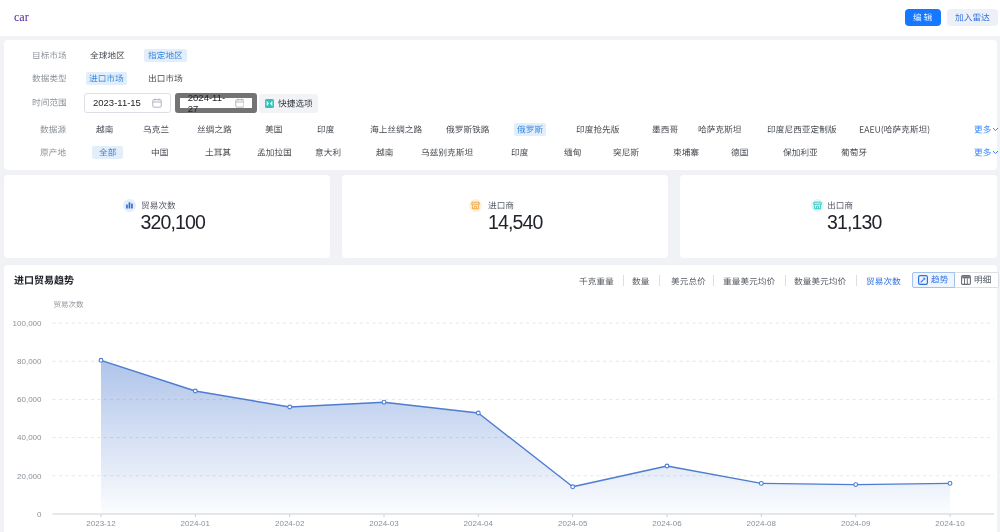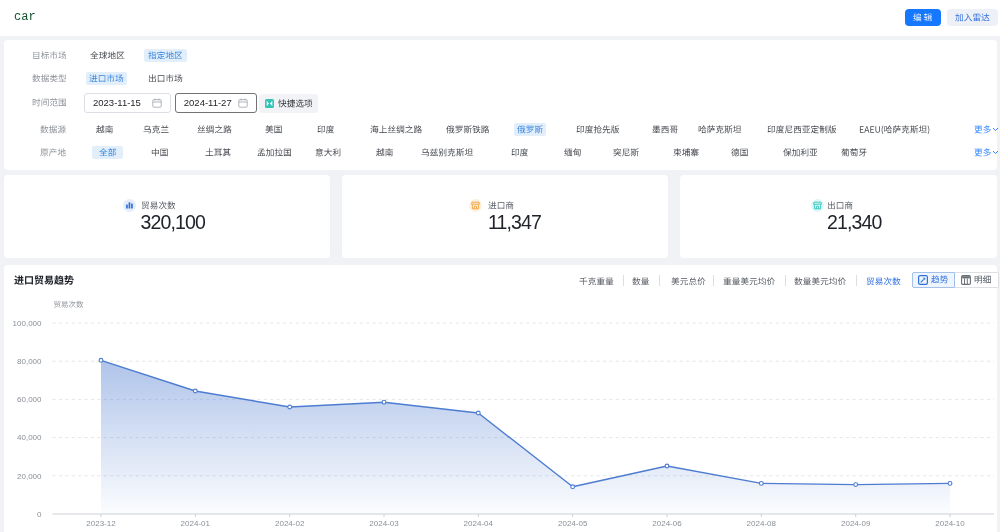--- a/index.html
+++ b/index.html
@@ -1,20 +1,20 @@
 <!DOCTYPE html>
 <html><head><meta charset="utf-8"><style>
 *{margin:0;padding:0;box-sizing:border-box}
 html,body{width:1000px;height:532px;overflow:hidden}
 body{background:#f0f2f5;font-family:"Liberation Sans",sans-serif;position:relative}
 .card{position:absolute;background:#fff;border-radius:4px}
 .pill{position:absolute;background:#e3eefb;border-radius:2px;line-height:0;display:flex;align-items:center;justify-content:center}
 </style></head><body>
 <div style="position:absolute;left:0;top:0;width:1000px;height:36px;background:#fff"></div>
-<div style="position:absolute;left:14px;top:10px;font-size:12px;color:#14532d;font-family:Liberation Mono, monospace;line-height:14px">car</div>
+<div style="position:absolute;left:14px;top:10px;font-size:12px;color:#4c1d95;font-family:Liberation Serif, serif;line-height:14px">car</div>
 <div style="position:absolute;left:905px;top:8.5px;width:36px;height:17.5px;background:#1677ff;border-radius:4px;display:flex;align-items:center;justify-content:center">
     <svg width="19.3" height="8.7" viewBox="0 0 19.3 8.7" style="vertical-align:middle;">
       <path d="M0.35 7.19L0.5 7.79C1.22 7.5 2.13 7.13 3.01 6.76L2.89 6.24C1.94 6.6 0.99 6.97 0.35 7.19ZM0.53 3.98C0.65 3.92 0.85 3.87 1.78 3.74C1.45 4.3 1.15 4.74 1.01 4.91C0.76 5.24 0.57 5.46 0.39 5.5C0.46 5.65 0.56 5.95 0.59 6.07C0.76 5.97 1.03 5.88 2.95 5.44C2.92 5.3 2.9 5.06 2.91 4.9L1.45 5.2C2.07 4.4 2.67 3.43 3.17 2.46L2.64 2.16C2.49 2.5 2.31 2.84 2.13 3.16L1.16 3.26C1.65 2.5 2.14 1.51 2.5 0.57L1.87 0.35C1.56 1.4 0.97 2.55 0.79 2.84C0.62 3.13 0.48 3.34 0.33 3.38C0.4 3.54 0.5 3.85 0.53 3.98ZM5.43 4.61L5.43 5.9L4.71 5.9L4.71 4.61ZM5.87 4.61L6.49 4.61L6.49 5.9L5.87 5.9ZM4.18 4.07L4.18 8.28L4.71 8.28L4.71 6.41L5.43 6.41L5.43 8.06L5.87 8.06L5.87 6.41L6.49 6.41L6.49 8.06L6.93 8.06L6.93 6.41L7.58 6.41L7.58 7.72C7.58 7.78 7.55 7.8 7.49 7.8C7.43 7.8 7.27 7.8 7.08 7.8C7.15 7.93 7.21 8.14 7.23 8.29C7.54 8.29 7.74 8.27 7.9 8.2C8.06 8.11 8.09 7.96 8.09 7.73L8.09 4.06L7.58 4.07ZM6.93 4.61L7.58 4.61L7.58 5.9L6.93 5.9ZM5.26 0.47C5.4 0.71 5.54 1.03 5.64 1.29L3.6 1.29L3.6 3.18C3.6 4.52 3.52 6.45 2.73 7.84C2.86 7.9 3.13 8.09 3.24 8.2C4.05 6.79 4.19 4.74 4.2 3.32L8 3.32L8 1.29L6.34 1.29C6.24 1 6.06 0.6 5.87 0.3ZM4.2 1.84L7.39 1.84L7.39 2.78L4.2 2.78ZM15.44 1.12L17.77 1.12L17.77 2L15.44 2ZM14.84 0.63L14.84 2.49L18.41 2.49L18.41 0.63ZM11.35 4.77C11.42 4.7 11.68 4.65 11.98 4.65L12.77 4.65L12.77 5.9L11 6.2L11.14 6.84L12.77 6.51L12.77 8.32L13.37 8.32L13.37 6.39L14.36 6.19L14.33 5.62L13.37 5.79L13.37 4.65L14.17 4.65L14.17 4.05L13.37 4.05L13.37 2.71L12.77 2.71L12.77 4.05L11.94 4.05C12.18 3.45 12.42 2.74 12.63 2L14.23 2L14.23 1.37L12.8 1.37C12.87 1.08 12.94 0.77 12.99 0.48L12.35 0.35C12.31 0.69 12.24 1.04 12.16 1.37L11.06 1.37L11.06 2L12.01 2C11.83 2.7 11.65 3.27 11.56 3.49C11.41 3.87 11.3 4.15 11.15 4.19C11.22 4.35 11.32 4.65 11.35 4.77ZM17.74 3.55L17.74 4.3L15.52 4.3L15.52 3.55ZM14.13 6.99L14.23 7.59L17.74 7.31L17.74 8.35L18.35 8.35L18.35 7.26L18.99 7.2L19 6.66L18.35 6.7L18.35 3.55L18.94 3.55L18.94 3L14.33 3L14.33 3.55L14.92 3.55L14.92 6.94ZM17.74 4.79L17.74 5.55L15.52 5.55L15.52 4.79ZM17.74 6.05L17.74 6.74L15.52 6.91L15.52 6.05Z" fill="#ffffff"></path>
     </svg>
   </div>
 <div style="position:absolute;left:947px;top:8.5px;width:51px;height:17.5px;background:#edf1f7;border-radius:4px;display:flex;align-items:center;justify-content:center">
     <svg width="34.8" height="8.7" viewBox="0 0 34.8 8.7" style="vertical-align:middle;">
       <path d="M4.98 1.43L4.98 8.22L5.6 8.22L5.6 7.58L7.29 7.58L7.29 8.15L7.94 8.15L7.94 1.43ZM5.6 6.95L5.6 2.06L7.29 2.06L7.29 6.95ZM1.7 0.46L1.69 2L0.46 2L0.46 2.64L1.67 2.64C1.61 4.83 1.34 6.76 0.24 7.91C0.41 8.01 0.64 8.21 0.75 8.36C1.92 7.08 2.23 4.99 2.31 2.64L3.63 2.64C3.56 5.99 3.48 7.18 3.3 7.43C3.22 7.54 3.13 7.58 3 7.57C2.84 7.57 2.47 7.57 2.06 7.53C2.17 7.72 2.24 8 2.25 8.19C2.64 8.21 3.04 8.22 3.29 8.19C3.54 8.15 3.71 8.07 3.86 7.85C4.13 7.47 4.19 6.2 4.26 2.33C4.26 2.24 4.26 2 4.26 2L2.32 2L2.34 0.46ZM11.27 1.09C11.84 1.49 12.28 1.97 12.67 2.51C12.1 4.99 11.01 6.76 9.06 7.77C9.23 7.89 9.54 8.16 9.66 8.29C11.42 7.26 12.54 5.66 13.2 3.38C14.15 5.14 14.77 7.15 16.76 8.27C16.8 8.06 16.97 7.71 17.09 7.53C14.19 5.79 14.45 2.52 11.67 0.53ZM19.08 2.9L19.08 3.36L20.97 3.36L20.97 2.9ZM18.89 3.9L18.89 4.37L20.98 4.37L20.98 3.9ZM22.48 3.9L22.48 4.37L24.63 4.37L24.63 3.9ZM22.48 2.9L22.48 3.36L24.41 3.36L24.41 2.9ZM18.06 1.82L18.06 3.71L18.65 3.71L18.65 2.35L21.4 2.35L21.4 4.65L22.05 4.65L22.05 2.35L24.84 2.35L24.84 3.71L25.45 3.71L25.45 1.82L22.05 1.82L22.05 1.24L24.93 1.24L24.93 0.7L18.57 0.7L18.57 1.24L21.4 1.24L21.4 1.82ZM21.4 6.73L21.4 7.53L19.43 7.53L19.43 6.73ZM22.05 6.73L24.05 6.73L24.05 7.53L22.05 7.53ZM21.4 6.22L19.43 6.22L19.43 5.46L21.4 5.46ZM22.05 6.22L22.05 5.46L24.05 5.46L24.05 6.22ZM18.8 4.94L18.8 8.34L19.43 8.34L19.43 8.05L24.05 8.05L24.05 8.28L24.7 8.28L24.7 4.94ZM26.8 0.81C27.21 1.33 27.67 2.04 27.86 2.5L28.45 2.17C28.26 1.72 27.78 1.04 27.35 0.53ZM31.19 0.37C31.17 0.96 31.16 1.52 31.12 2.06L28.91 2.06L28.91 2.7L31.05 2.7C30.85 4.22 30.34 5.51 28.86 6.26C29.01 6.37 29.21 6.61 29.29 6.77C30.49 6.13 31.12 5.17 31.45 4.01C32.31 4.91 33.24 5.99 33.72 6.71L34.27 6.29C33.72 5.49 32.59 4.25 31.62 3.3L31.71 2.7L34.3 2.7L34.3 2.06L31.78 2.06C31.82 1.51 31.84 0.95 31.86 0.37ZM28.38 3.59L26.51 3.59L26.51 4.22L27.73 4.22L27.73 6.52C27.34 6.68 26.87 7.09 26.41 7.61L26.86 8.21C27.31 7.59 27.74 7.05 28.03 7.05C28.23 7.05 28.51 7.36 28.88 7.6C29.48 8 30.21 8.1 31.31 8.1C32.11 8.1 33.7 8.05 34.29 8.01C34.3 7.82 34.41 7.5 34.49 7.33C33.66 7.42 32.37 7.49 31.33 7.49C30.33 7.49 29.6 7.43 29.02 7.06C28.73 6.86 28.54 6.68 28.38 6.58Z" fill="#2f6fdd"></path>
     </svg>
   </div>
@@ -46,21 +46,21 @@
     </svg></div>
 <div style="position:absolute;left:84px;top:93px;width:86.5px;height:19.5px;border:1px solid #dcdfe6;border-radius:3px;background:#fff;display:flex;align-items:center;padding:0 8px;justify-content:space-between">
     <span style="font-size:9.5px;color:#23262c;font-family:'Liberation Sans',sans-serif">2023-11-15</span>
     <svg width="10" height="10" viewBox="0 0 10 10" style="vertical-align:middle">
       <rect x="0.8" y="1.6" width="8.4" height="7.6" rx="1" fill="none" stroke="#a9aeb8" stroke-width="0.9"></rect>
       <line x1="0.8" y1="4" x2="9.2" y2="4" stroke="#a9aeb8" stroke-width="0.9"></line>
       <line x1="3.1" y1="0.5" x2="3.1" y2="2.6" stroke="#a9aeb8" stroke-width="0.9"></line>
       <line x1="6.9" y1="0.5" x2="6.9" y2="2.6" stroke="#a9aeb8" stroke-width="0.9"></line>
     </svg>
   </div>
-<div style="position:absolute;left:174.8px;top:93px;width:82.6px;height:19.5px;border:1px solid #737373;border-radius:3px;background:#fff;display:flex;align-items:center;padding:0 8px;justify-content:space-between">
+<div style="position:absolute;left:174.8px;top:93px;width:82.6px;height:19.5px;border:5px solid #737373;border-radius:3px;background:#fff;display:flex;align-items:center;padding:0 8px;justify-content:space-between">
     <span style="font-size:9.5px;color:#23262c;font-family:'Liberation Sans',sans-serif">2024-11-27</span>
     <svg width="10" height="10" viewBox="0 0 10 10" style="vertical-align:middle">
       <rect x="0.8" y="1.6" width="8.4" height="7.6" rx="1" fill="none" stroke="#a9aeb8" stroke-width="0.9"></rect>
       <line x1="0.8" y1="4" x2="9.2" y2="4" stroke="#a9aeb8" stroke-width="0.9"></line>
       <line x1="3.1" y1="0.5" x2="3.1" y2="2.6" stroke="#a9aeb8" stroke-width="0.9"></line>
       <line x1="6.9" y1="0.5" x2="6.9" y2="2.6" stroke="#a9aeb8" stroke-width="0.9"></line>
     </svg>
   </div>
 <div style="position:absolute;left:259px;top:94px;width:59px;height:18.5px;background:#f1f3f6;border-radius:3px;display:flex;align-items:center;justify-content:center;gap:4px">
     <svg width="9" height="9" viewBox="0 0 9 9" style="vertical-align:middle">
@@ -189,32 +189,32 @@
 <div class="card" style="left:342px;top:175px;width:326px;height:83px"></div>
 <div style="position:absolute;left:468.5px;top:199px;line-height:0;"><svg width="13" height="13" viewBox="0 0 13 13" style="vertical-align:middle">
       <circle cx="6.5" cy="6.5" r="6.5" fill="#fdf1dc"></circle>
       <path d="M3.4 5.6 L3.4 9.8 L9.6 9.8 L9.6 5.6" fill="none" stroke="#efa23d" stroke-width="0.9"></path>
       <path d="M3.1 3.2 h6.8 l0.6 2 h-8 z" fill="none" stroke="#efa23d" stroke-width="0.9"></path>
       <path d="M5.4 9.8 L5.4 7.2 L7.6 7.2 L7.6 9.8" fill="none" stroke="#efa23d" stroke-width="0.9"></path>
     </svg></div>
 <div style="position:absolute;left:488px;top:201.15px;line-height:0;"><svg width="26.1" height="8.7" viewBox="0 0 26.1 8.7" style="vertical-align:middle;">
       <path d="M0.7 0.89C1.18 1.32 1.77 1.96 2.04 2.36L2.54 1.94C2.25 1.56 1.65 0.96 1.17 0.53ZM6.26 0.53L6.26 1.93L4.83 1.93L4.83 0.53L4.18 0.53L4.18 1.93L2.95 1.93L2.95 2.56L4.18 2.56L4.18 3.58L4.17 4.12L2.9 4.12L2.9 4.74L4.1 4.74C3.97 5.4 3.68 6.05 3.03 6.54C3.17 6.64 3.41 6.88 3.5 7.01C4.27 6.42 4.61 5.58 4.74 4.74L6.26 4.74L6.26 6.96L6.92 6.96L6.92 4.74L8.21 4.74L8.21 4.12L6.92 4.12L6.92 2.56L8.04 2.56L8.04 1.93L6.92 1.93L6.92 0.53ZM4.83 2.56L6.26 2.56L6.26 4.12L4.81 4.12L4.83 3.58ZM2.28 3.5L0.43 3.5L0.43 4.11L1.64 4.11L1.64 6.6C1.24 6.75 0.79 7.13 0.33 7.64L0.77 8.23C1.22 7.64 1.64 7.13 1.94 7.13C2.13 7.13 2.41 7.41 2.78 7.64C3.38 8.02 4.11 8.12 5.19 8.12C6.01 8.12 7.58 8.06 8.2 8.03C8.2 7.84 8.31 7.53 8.39 7.35C7.54 7.45 6.23 7.52 5.2 7.52C4.22 7.52 3.49 7.46 2.91 7.1C2.63 6.92 2.44 6.75 2.28 6.66ZM9.8 1.26L9.8 8.13L10.48 8.13L10.48 7.39L15.63 7.39L15.63 8.1L16.32 8.1L16.32 1.26ZM10.48 6.73L10.48 1.91L15.63 1.91L15.63 6.73ZM19.78 2.06C19.98 2.38 20.2 2.82 20.32 3.08L20.92 2.84C20.81 2.58 20.56 2.17 20.37 1.86ZM22.27 4.14C22.85 4.55 23.6 5.12 23.98 5.48L24.37 5.03C23.98 4.69 23.21 4.13 22.65 3.75ZM20.84 3.81C20.45 4.24 19.84 4.69 19.31 5C19.41 5.13 19.57 5.41 19.62 5.52C20.18 5.15 20.86 4.56 21.32 4.04ZM23.13 1.91C22.99 2.26 22.72 2.75 22.48 3.11L18.43 3.11L18.43 8.33L19.05 8.33L19.05 3.66L24.5 3.66L24.5 7.62C24.5 7.76 24.45 7.8 24.3 7.8C24.16 7.81 23.66 7.81 23.12 7.8C23.2 7.94 23.28 8.15 23.32 8.3C24.06 8.3 24.5 8.3 24.76 8.21C25.02 8.13 25.1 7.97 25.1 7.63L25.1 3.11L23.16 3.11C23.38 2.8 23.62 2.43 23.83 2.07ZM20.13 5.25L20.13 7.65L20.69 7.65L20.69 7.23L23.33 7.23L23.33 5.25ZM20.69 5.73L22.79 5.73L22.79 6.75L20.69 6.75ZM21.24 0.48C21.35 0.72 21.47 1.03 21.58 1.29L17.93 1.29L17.93 1.85L25.58 1.85L25.58 1.29L22.29 1.29C22.18 1 22.02 0.62 21.86 0.31Z" fill="#555a63"></path>
     </svg></div>
-<div style="position:absolute;left:488px;top:212.5px;font-size:19.5px;line-height:19px;color:#20242a;letter-spacing:-0.85px;font-family:'Liberation Sans',sans-serif">11,347</div>
+<div style="position:absolute;left:488px;top:212.5px;font-size:19.5px;line-height:19px;color:#20242a;letter-spacing:-0.85px;font-family:'Liberation Sans',sans-serif">14,540</div>
 <div class="card" style="left:680px;top:175px;width:317px;height:83px"></div>
 <div style="position:absolute;left:811px;top:199px;line-height:0;"><svg width="13" height="13" viewBox="0 0 13 13" style="vertical-align:middle">
       <circle cx="6.5" cy="6.5" r="6.5" fill="#dff7f5"></circle>
       <path d="M3.4 5.6 L3.4 9.8 L9.6 9.8 L9.6 5.6" fill="none" stroke="#30c4be" stroke-width="0.9"></path>
       <path d="M3.1 3.2 h6.8 l0.6 2 h-8 z" fill="none" stroke="#30c4be" stroke-width="0.9"></path>
       <path d="M5.4 9.8 L5.4 7.2 L7.6 7.2 L7.6 9.8" fill="none" stroke="#30c4be" stroke-width="0.9"></path>
     </svg></div>
 <div style="position:absolute;left:827px;top:201.15px;line-height:0;"><svg width="26.1" height="8.7" viewBox="0 0 26.1 8.7" style="vertical-align:middle;">
       <path d="M0.9 4.69L0.9 7.84L7.08 7.84L7.08 8.33L7.79 8.33L7.79 4.69L7.08 4.69L7.08 7.19L4.69 7.19L4.69 4.14L7.44 4.14L7.44 1.13L6.73 1.13L6.73 3.51L4.69 3.51L4.69 0.36L3.98 0.36L3.98 3.51L1.98 3.51L1.98 1.14L1.3 1.14L1.3 4.14L3.98 4.14L3.98 7.19L1.63 7.19L1.63 4.69ZM9.8 1.26L9.8 8.13L10.48 8.13L10.48 7.39L15.63 7.39L15.63 8.1L16.32 8.1L16.32 1.26ZM10.48 6.73L10.48 1.91L15.63 1.91L15.63 6.73ZM19.78 2.06C19.98 2.38 20.2 2.82 20.32 3.08L20.92 2.84C20.81 2.58 20.56 2.17 20.37 1.86ZM22.27 4.14C22.85 4.55 23.6 5.12 23.98 5.48L24.37 5.03C23.98 4.69 23.21 4.13 22.65 3.75ZM20.84 3.81C20.45 4.24 19.84 4.69 19.31 5C19.41 5.13 19.57 5.41 19.62 5.52C20.18 5.15 20.86 4.56 21.32 4.04ZM23.13 1.91C22.99 2.26 22.72 2.75 22.48 3.11L18.43 3.11L18.43 8.33L19.05 8.33L19.05 3.66L24.5 3.66L24.5 7.62C24.5 7.76 24.45 7.8 24.3 7.8C24.16 7.81 23.66 7.81 23.12 7.8C23.2 7.94 23.28 8.15 23.32 8.3C24.06 8.3 24.5 8.3 24.76 8.21C25.02 8.13 25.1 7.97 25.1 7.63L25.1 3.11L23.16 3.11C23.38 2.8 23.62 2.43 23.83 2.07ZM20.13 5.25L20.13 7.65L20.69 7.65L20.69 7.23L23.33 7.23L23.33 5.25ZM20.69 5.73L22.79 5.73L22.79 6.75L20.69 6.75ZM21.24 0.48C21.35 0.72 21.47 1.03 21.58 1.29L17.93 1.29L17.93 1.85L25.58 1.85L25.58 1.29L22.29 1.29C22.18 1 22.02 0.62 21.86 0.31Z" fill="#555a63"></path>
     </svg></div>
-<div style="position:absolute;left:827px;top:212.5px;font-size:19.5px;line-height:19px;color:#20242a;letter-spacing:-0.85px;font-family:'Liberation Sans',sans-serif">21,340</div>
+<div style="position:absolute;left:827px;top:212.5px;font-size:19.5px;line-height:19px;color:#20242a;letter-spacing:-0.85px;font-family:'Liberation Sans',sans-serif">31,130</div>
 <div class="card" style="left:4px;top:265px;width:993px;height:267px;border-radius:4px 4px 0 0"></div>
 <div style="position:absolute;left:14px;top:275px;line-height:0;"><svg width="60" height="10" viewBox="0 0 60 10" style="vertical-align:middle;">
       <path d="M0.6 1.16C1.14 1.67 1.83 2.4 2.13 2.86L3.05 2.1C2.72 1.65 2 0.96 1.46 0.49ZM6.98 0.58L6.98 2.02L5.84 2.02L5.84 0.57L4.66 0.57L4.66 2.02L3.4 2.02L3.4 3.18L4.66 3.18L4.66 3.82C4.66 4.06 4.66 4.31 4.64 4.57L3.32 4.57L3.32 5.72L4.45 5.72C4.28 6.29 3.98 6.84 3.45 7.28C3.7 7.44 4.18 7.89 4.35 8.12C5.09 7.5 5.48 6.62 5.67 5.72L6.98 5.72L6.98 7.97L8.17 7.97L8.17 5.72L9.52 5.72L9.52 4.57L8.17 4.57L8.17 3.18L9.32 3.18L9.32 2.02L8.17 2.02L8.17 0.58ZM5.84 3.18L6.98 3.18L6.98 4.57L5.82 4.57C5.83 4.31 5.84 4.07 5.84 3.83ZM2.77 3.94L0.43 3.94L0.43 5.05L1.59 5.05L1.59 7.5C1.17 7.69 0.69 8.06 0.23 8.54L1.03 9.68C1.39 9.09 1.83 8.43 2.13 8.43C2.36 8.43 2.7 8.74 3.16 8.99C3.89 9.39 4.75 9.5 6.01 9.5C7.04 9.5 8.7 9.44 9.41 9.4C9.42 9.06 9.62 8.47 9.75 8.15C8.75 8.3 7.12 8.38 6.06 8.38C4.94 8.38 4.02 8.33 3.34 7.94C3.11 7.82 2.92 7.7 2.77 7.6ZM11.06 1.28L11.06 9.5L12.31 9.5L12.31 8.68L17.65 8.68L17.65 9.48L18.96 9.48L18.96 1.28ZM12.31 7.45L12.31 2.5L17.65 2.5L17.65 7.45ZM24.34 5.95L24.34 6.76C24.34 7.39 24.04 8.24 20.58 8.81C20.86 9.05 21.21 9.49 21.36 9.75C25.01 9 25.6 7.79 25.6 6.79L25.6 5.95ZM25.33 8.32C26.5 8.67 28.09 9.29 28.87 9.72L29.49 8.75C28.66 8.32 27.05 7.76 25.92 7.46ZM21.61 4.68L21.61 7.87L22.82 7.87L22.82 5.68L27.26 5.68L27.26 7.75L28.52 7.75L28.52 4.68ZM21.17 4.66C21.39 4.5 21.74 4.35 23.58 3.77C23.66 3.97 23.73 4.16 23.77 4.32L24.73 3.89L24.71 3.81C24.92 4.03 25.15 4.37 25.25 4.59C26.57 3.98 26.98 2.97 27.14 1.64L28.05 1.64C27.97 2.71 27.87 3.16 27.75 3.3C27.67 3.39 27.59 3.42 27.45 3.41C27.31 3.41 27.01 3.41 26.67 3.37C26.83 3.64 26.94 4.07 26.96 4.38C27.39 4.39 27.79 4.39 28.02 4.35C28.29 4.32 28.51 4.24 28.7 4.01C28.96 3.71 29.09 2.94 29.2 1.14C29.22 1 29.23 0.71 29.23 0.71L24.93 0.71L24.93 1.64L26.09 1.64C25.97 2.57 25.66 3.24 24.66 3.68C24.47 3.13 24.06 2.39 23.71 1.81L22.81 2.18L23.17 2.85L22.28 3.09L22.28 1.64C23.08 1.55 23.92 1.42 24.59 1.23L24.07 0.31C23.3 0.56 22.14 0.76 21.12 0.87L21.12 2.93C21.12 3.39 20.88 3.64 20.68 3.77C20.86 3.96 21.09 4.4 21.17 4.66ZM32.93 3.21L37.14 3.21L37.14 3.84L32.93 3.84ZM32.93 1.69L37.14 1.69L37.14 2.31L32.93 2.31ZM31.76 0.73L31.76 4.8L32.64 4.8C32.02 5.62 31.14 6.34 30.22 6.82C30.48 7.01 30.93 7.45 31.13 7.68C31.65 7.35 32.19 6.93 32.69 6.45L33.56 6.45C32.93 7.35 32.01 8.12 31.02 8.62C31.28 8.81 31.72 9.24 31.91 9.48C33.04 8.78 34.17 7.71 34.92 6.45L35.78 6.45C35.32 7.5 34.61 8.43 33.76 9.03C34.03 9.2 34.5 9.57 34.71 9.77C35.63 9 36.48 7.81 37.01 6.45L37.87 6.45C37.72 7.81 37.53 8.43 37.34 8.61C37.24 8.72 37.14 8.73 36.97 8.73C36.79 8.73 36.4 8.73 35.98 8.69C36.15 8.97 36.27 9.41 36.29 9.7C36.79 9.72 37.26 9.72 37.54 9.69C37.86 9.66 38.12 9.57 38.36 9.31C38.68 8.97 38.92 8.06 39.13 5.88C39.15 5.72 39.17 5.4 39.17 5.4L33.62 5.4C33.77 5.2 33.91 5 34.04 4.8L38.37 4.8L38.37 0.73ZM46.26 2.15L47.7 2.15L47.15 3.21L45.59 3.21C45.85 2.87 46.07 2.51 46.26 2.15ZM45.3 4.94L45.3 5.95L48.01 5.95L48.01 6.64L44.9 6.64L44.9 7.7L49.19 7.7L49.19 3.21L48.37 3.21C48.65 2.61 48.94 1.97 49.18 1.39L48.4 1.14L48.23 1.2L46.7 1.2L46.92 0.63L45.79 0.45C45.53 1.28 45.04 2.28 44.27 3.04C44.53 3.18 44.91 3.49 45.11 3.73L45.11 4.27L48.01 4.27L48.01 4.94ZM40.84 5.03C40.83 6.66 40.76 8.15 40.18 9.07C40.42 9.22 40.89 9.58 41.05 9.76C41.36 9.26 41.56 8.64 41.69 7.93C42.58 9.21 43.91 9.46 45.82 9.46L49.34 9.46C49.41 9.1 49.6 8.56 49.78 8.3C48.96 8.34 46.52 8.34 45.83 8.34C44.91 8.34 44.14 8.29 43.5 8.06L43.5 6.58L44.7 6.58L44.7 5.54L43.5 5.54L43.5 4.54L44.77 4.54L44.77 3.43L43.33 3.43L43.33 2.58L44.51 2.58L44.51 1.49L43.33 1.49L43.33 0.31L42.2 0.31L42.2 1.49L40.8 1.49L40.8 2.58L42.2 2.58L42.2 3.43L40.44 3.43L40.44 4.54L42.38 4.54L42.38 7.28C42.19 7.05 42.02 6.77 41.87 6.42C41.9 5.99 41.92 5.55 41.93 5.09ZM53.98 5.32L53.89 5.9L50.82 5.9L50.82 6.96L53.53 6.96C53.1 7.74 52.24 8.33 50.36 8.69C50.6 8.94 50.88 9.41 50.99 9.72C53.41 9.17 54.4 8.23 54.86 6.96L57.44 6.96C57.34 7.89 57.2 8.37 57.02 8.51C56.91 8.6 56.78 8.61 56.58 8.61C56.31 8.61 55.67 8.6 55.06 8.55C55.27 8.85 55.42 9.3 55.45 9.64C56.08 9.66 56.69 9.67 57.04 9.63C57.47 9.6 57.76 9.52 58.04 9.25C58.37 8.93 58.56 8.13 58.71 6.38C58.74 6.22 58.76 5.9 58.76 5.9L55.13 5.9L55.21 5.32L54.79 5.32C55.25 5.06 55.59 4.74 55.85 4.37C56.23 4.62 56.56 4.87 56.79 5.07L57.42 4.13C57.15 3.92 56.76 3.66 56.33 3.39C56.45 3.03 56.52 2.63 56.58 2.19L57.41 2.19C57.41 4.12 57.53 5.37 58.62 5.37C59.33 5.37 59.63 5.06 59.73 3.94C59.47 3.87 59.1 3.7 58.88 3.52C58.85 4.09 58.8 4.35 58.67 4.35C58.42 4.35 58.44 3.15 58.52 1.19L57.42 1.2L56.66 1.2L56.69 0.3L55.58 0.3L55.55 1.2L54.34 1.2L54.34 2.19L55.47 2.19C55.44 2.41 55.4 2.62 55.35 2.81L54.76 2.48L54.17 3.27L54.14 2.59L52.98 2.75L52.98 2.22L54.1 2.22L54.1 1.18L52.98 1.18L52.98 0.31L51.88 0.31L51.88 1.18L50.56 1.18L50.56 2.22L51.88 2.22L51.88 2.89L50.4 3.06L50.59 4.13L51.88 3.95L51.88 4.38C51.88 4.49 51.84 4.53 51.72 4.53C51.59 4.53 51.15 4.53 50.75 4.52C50.89 4.8 51.03 5.22 51.07 5.52C51.73 5.52 52.2 5.5 52.54 5.34C52.89 5.18 52.98 4.92 52.98 4.4L52.98 3.8L54.19 3.62L54.18 3.31L54.92 3.76C54.67 4.1 54.33 4.38 53.85 4.61C54.05 4.78 54.29 5.07 54.43 5.32Z" fill="#1d2127"></path>
     </svg></div>
 <div style="position:absolute;left:579px;top:276.65px;line-height:0;"><svg width="34.8" height="8.7" viewBox="0 0 34.8 8.7" style="vertical-align:middle;">
       <path d="M6.9 0.46C5.52 0.9 3.04 1.24 0.92 1.44C0.99 1.59 1.09 1.85 1.1 2.02C2.03 1.94 3.02 1.83 3.98 1.7L3.98 3.78L0.45 3.78L0.45 4.42L3.98 4.42L3.98 8.35L4.67 8.35L4.67 4.42L8.26 4.42L8.26 3.78L4.67 3.78L4.67 1.59C5.69 1.43 6.65 1.24 7.4 1.01ZM10.9 3.38L15.21 3.38L15.21 4.78L10.9 4.78ZM12.69 0.34L12.69 1.22L9.31 1.22L9.31 1.82L12.69 1.82L12.69 2.79L10.27 2.79L10.27 5.37L11.63 5.37C11.45 6.59 11 7.38 9.07 7.77C9.21 7.91 9.4 8.2 9.46 8.37C11.57 7.86 12.13 6.89 12.33 5.37L13.62 5.37L13.62 7.35C13.62 8.06 13.84 8.27 14.66 8.27C14.83 8.27 15.86 8.27 16.04 8.27C16.78 8.27 16.96 7.94 17.04 6.63C16.86 6.58 16.58 6.47 16.43 6.36C16.4 7.48 16.35 7.64 15.99 7.64C15.76 7.64 14.9 7.64 14.73 7.64C14.35 7.64 14.29 7.6 14.29 7.34L14.29 5.37L15.88 5.37L15.88 2.79L13.35 2.79L13.35 1.82L16.83 1.82L16.83 1.22L13.35 1.22L13.35 0.34ZM18.78 2.96L18.78 5.66L21.39 5.66L21.39 6.26L18.5 6.26L18.5 6.79L21.39 6.79L21.39 7.54L17.85 7.54L17.85 8.07L25.66 8.07L25.66 7.54L22.05 7.54L22.05 6.79L25.11 6.79L25.11 6.26L22.05 6.26L22.05 5.66L24.78 5.66L24.78 2.96L22.05 2.96L22.05 2.43L25.61 2.43L25.61 1.89L22.05 1.89L22.05 1.22C23.06 1.14 24.02 1.04 24.77 0.9L24.42 0.4C23.05 0.64 20.58 0.81 18.56 0.86C18.62 0.99 18.69 1.23 18.7 1.37C19.55 1.36 20.48 1.32 21.39 1.27L21.39 1.89L17.9 1.89L17.9 2.43L21.39 2.43L21.39 2.96ZM19.42 4.52L21.39 4.52L21.39 5.19L19.42 5.19ZM22.05 4.52L24.12 4.52L24.12 5.19L22.05 5.19ZM19.42 3.43L21.39 3.43L21.39 4.08L19.42 4.08ZM22.05 3.43L24.12 3.43L24.12 4.08L22.05 4.08ZM28.27 1.87L32.6 1.87L32.6 2.35L28.27 2.35ZM28.27 1.02L32.6 1.02L32.6 1.49L28.27 1.49ZM27.64 0.63L27.64 2.74L33.25 2.74L33.25 0.63ZM26.55 3.11L26.55 3.61L34.36 3.61L34.36 3.11ZM28.1 5.28L30.12 5.28L30.12 5.79L28.1 5.79ZM30.75 5.28L32.86 5.28L32.86 5.79L30.75 5.79ZM28.1 4.41L30.12 4.41L30.12 4.9L28.1 4.9ZM30.75 4.41L32.86 4.41L32.86 4.9L30.75 4.9ZM26.51 7.63L26.51 8.13L34.41 8.13L34.41 7.63L30.75 7.63L30.75 7.13L33.7 7.13L33.7 6.66L30.75 6.66L30.75 6.19L33.5 6.19L33.5 4L27.48 4L27.48 6.19L30.12 6.19L30.12 6.66L27.24 6.66L27.24 7.13L30.12 7.13L30.12 7.63Z" fill="#565b63"></path>
     </svg></div>
 <div style="position:absolute;left:632px;top:276.65px;line-height:0;"><svg width="17.4" height="8.7" viewBox="0 0 17.4 8.7" style="vertical-align:middle;">
       <path d="M3.85 0.51C3.7 0.85 3.42 1.37 3.2 1.67L3.63 1.88C3.85 1.59 4.15 1.16 4.4 0.76ZM0.77 0.76C0.99 1.12 1.23 1.6 1.3 1.91L1.8 1.69C1.72 1.37 1.49 0.9 1.24 0.57ZM3.57 5.39C3.37 5.85 3.09 6.23 2.76 6.56C2.43 6.39 2.09 6.23 1.77 6.09C1.89 5.88 2.03 5.65 2.15 5.39ZM0.96 6.32C1.38 6.49 1.86 6.71 2.3 6.93C1.74 7.33 1.07 7.61 0.36 7.78C0.47 7.9 0.61 8.13 0.67 8.28C1.47 8.06 2.21 7.73 2.84 7.22C3.12 7.39 3.38 7.56 3.58 7.71L4 7.28C3.8 7.14 3.55 6.99 3.26 6.83C3.72 6.33 4.09 5.72 4.31 4.97L3.95 4.82L3.85 4.85L2.42 4.85L2.61 4.39L2.03 4.29C1.97 4.46 1.88 4.65 1.79 4.85L0.61 4.85L0.61 5.39L1.52 5.39C1.34 5.74 1.14 6.06 0.96 6.32ZM2.24 0.34L2.24 1.97L0.43 1.97L0.43 2.51L2.04 2.51C1.62 3.07 0.95 3.61 0.34 3.87C0.47 3.99 0.62 4.22 0.7 4.37C1.23 4.08 1.8 3.59 2.24 3.08L2.24 4.14L2.84 4.14L2.84 2.96C3.26 3.26 3.79 3.67 4.01 3.87L4.38 3.4C4.17 3.25 3.4 2.77 2.98 2.51L4.62 2.51L4.62 1.97L2.84 1.97L2.84 0.34ZM5.47 0.42C5.25 1.95 4.86 3.41 4.18 4.32C4.32 4.41 4.58 4.62 4.68 4.72C4.91 4.4 5.1 4.02 5.27 3.59C5.46 4.45 5.72 5.24 6.04 5.92C5.55 6.75 4.87 7.39 3.92 7.85C4.05 7.98 4.23 8.24 4.29 8.38C5.18 7.9 5.85 7.3 6.36 6.53C6.79 7.27 7.33 7.86 8.01 8.27C8.12 8.11 8.31 7.88 8.46 7.76C7.73 7.37 7.15 6.73 6.71 5.93C7.17 5.04 7.46 3.95 7.66 2.64L8.25 2.64L8.25 2.04L5.77 2.04C5.89 1.55 5.99 1.04 6.07 0.51ZM7.04 2.64C6.9 3.65 6.69 4.52 6.38 5.25C6.05 4.47 5.8 3.58 5.64 2.64ZM10.88 1.87L15.2 1.87L15.2 2.35L10.88 2.35ZM10.88 1.02L15.2 1.02L15.2 1.49L10.88 1.49ZM10.24 0.63L10.24 2.74L15.85 2.74L15.85 0.63ZM9.15 3.11L9.15 3.61L16.96 3.61L16.96 3.11ZM10.7 5.28L12.72 5.28L12.72 5.79L10.7 5.79ZM13.35 5.28L15.46 5.28L15.46 5.79L13.35 5.79ZM10.7 4.41L12.72 4.41L12.72 4.9L10.7 4.9ZM13.35 4.41L15.46 4.41L15.46 4.9L13.35 4.9ZM9.11 7.63L9.11 8.13L17.01 8.13L17.01 7.63L13.35 7.63L13.35 7.13L16.3 7.13L16.3 6.66L13.35 6.66L13.35 6.19L16.1 6.19L16.1 4L10.08 4L10.08 6.19L12.72 6.19L12.72 6.66L9.84 6.66L9.84 7.13L12.72 7.13L12.72 7.63Z" fill="#565b63"></path>
     </svg></div>

